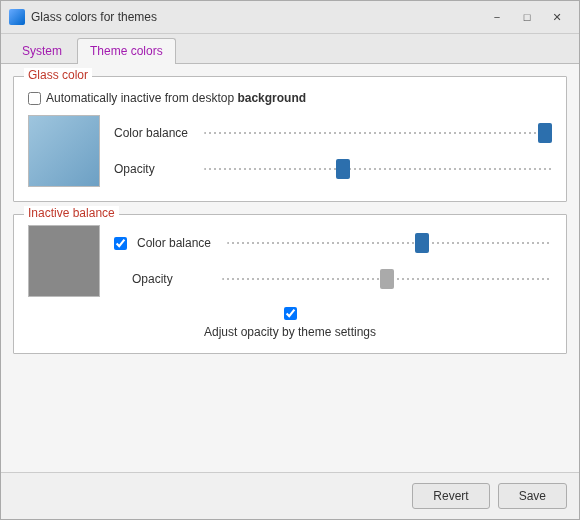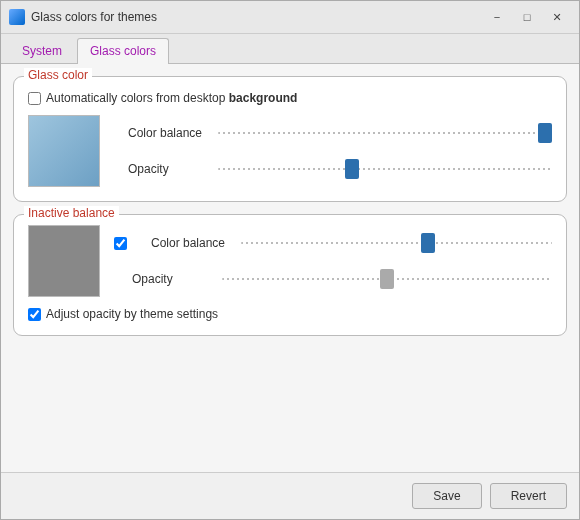--- a/index.html
+++ b/index.html
@@ -92,21 +92,21 @@
       flex: 1;
       padding: 12px;
       overflow-y: auto;
       display: flex;
       flex-direction: column;
       gap: 12px;
     }
 
     .section {
       border: 1px solid #bbb;
-      border-radius: 9px;
+      border-radius: 1px;
       padding: 10px 14px 14px;
       position: relative;
       background: white;
     }
     .section-title {
       position: absolute;
       top: -9px;
       left: 10px;
       background: white;
       padding: 0 4px;
@@ -160,21 +160,20 @@
     }
     .slider-row .slider-checkbox {
       width: 13px;
       height: 13px;
     }
     .slider-label {
       font-size: 12px;
       color: #333;
       width: 80px;
       flex-shrink: 0;
-      margin-left: 14px;
     }
     .slider-thumb {
       width: 14px;
       height: 20px;
       background: #2c6fad;
       position: absolute;
       top: 50%;
       transform: translateY(-50%);
       border-radius: 2px;
       cursor: pointer;
@@ -228,32 +227,32 @@
     </div>
     <div class="titlebar-controls">
       <button class="titlebar-btn">−</button>
       <button class="titlebar-btn">□</button>
       <button class="titlebar-btn close">✕</button>
     </div>
   </div>
 
   <div class="tabs">
     <div class="tab">System</div>
-    <div class="tab active">Glass colors</div>
+    <div class="tab active">Theme colors</div>
   </div>
 
   <div class="content">
 
     <div class="section">
       <span class="section-title">Glass color</span>
 
       <div class="checkbox-row">
         <input type="checkbox" style="">
         <span class="checkbox-label">
-          <span>Automatically colors from desktop </span><span class="highlight">background</span>
+          <span>Automatically inactive from desktop </span><span class="highlight">background</span>
         </span>
       </div>
 
       <div class="color-controls">
         <div class="color-preview" style="background: linear-gradient(135deg, #9ec5de, #6da0c4);"></div>
         <div class="sliders">
 
           <div class="slider-row">
             <span class="slider-label">Color balance</span>
             <div class="slider-track-dotted">
@@ -297,25 +296,25 @@
             <span class="slider-label" style="margin-left: 18px;">Opacity</span>
             <div class="slider-track-dotted">
               <div class="slider-dots">
                 <div class="slider-thumb" style="left: calc(50% - 7px); background: #aaa;"></div>
               </div>
             </div>
           </div>
         </div>
       </div>
 
-      <div class="checkbox-row" style="margin-top: 10px; margin-bottom: 0;">
+      <div class="checkbox-row" style="margin-top: 10px; margin-bottom: 0; flex-direction: column;">
         <input type="checkbox" checked="" style="">
         <span class="checkbox-label">Adjust opacity by theme settings</span>
       </div>
     </div>
 
   </div>
 
   <div class="footer">
+    <button class="footer-btn">Revert</button>
     <button class="footer-btn">Save</button>
-    <button class="footer-btn">Revert</button>
   </div>
 </div>
 
 </body></html>

